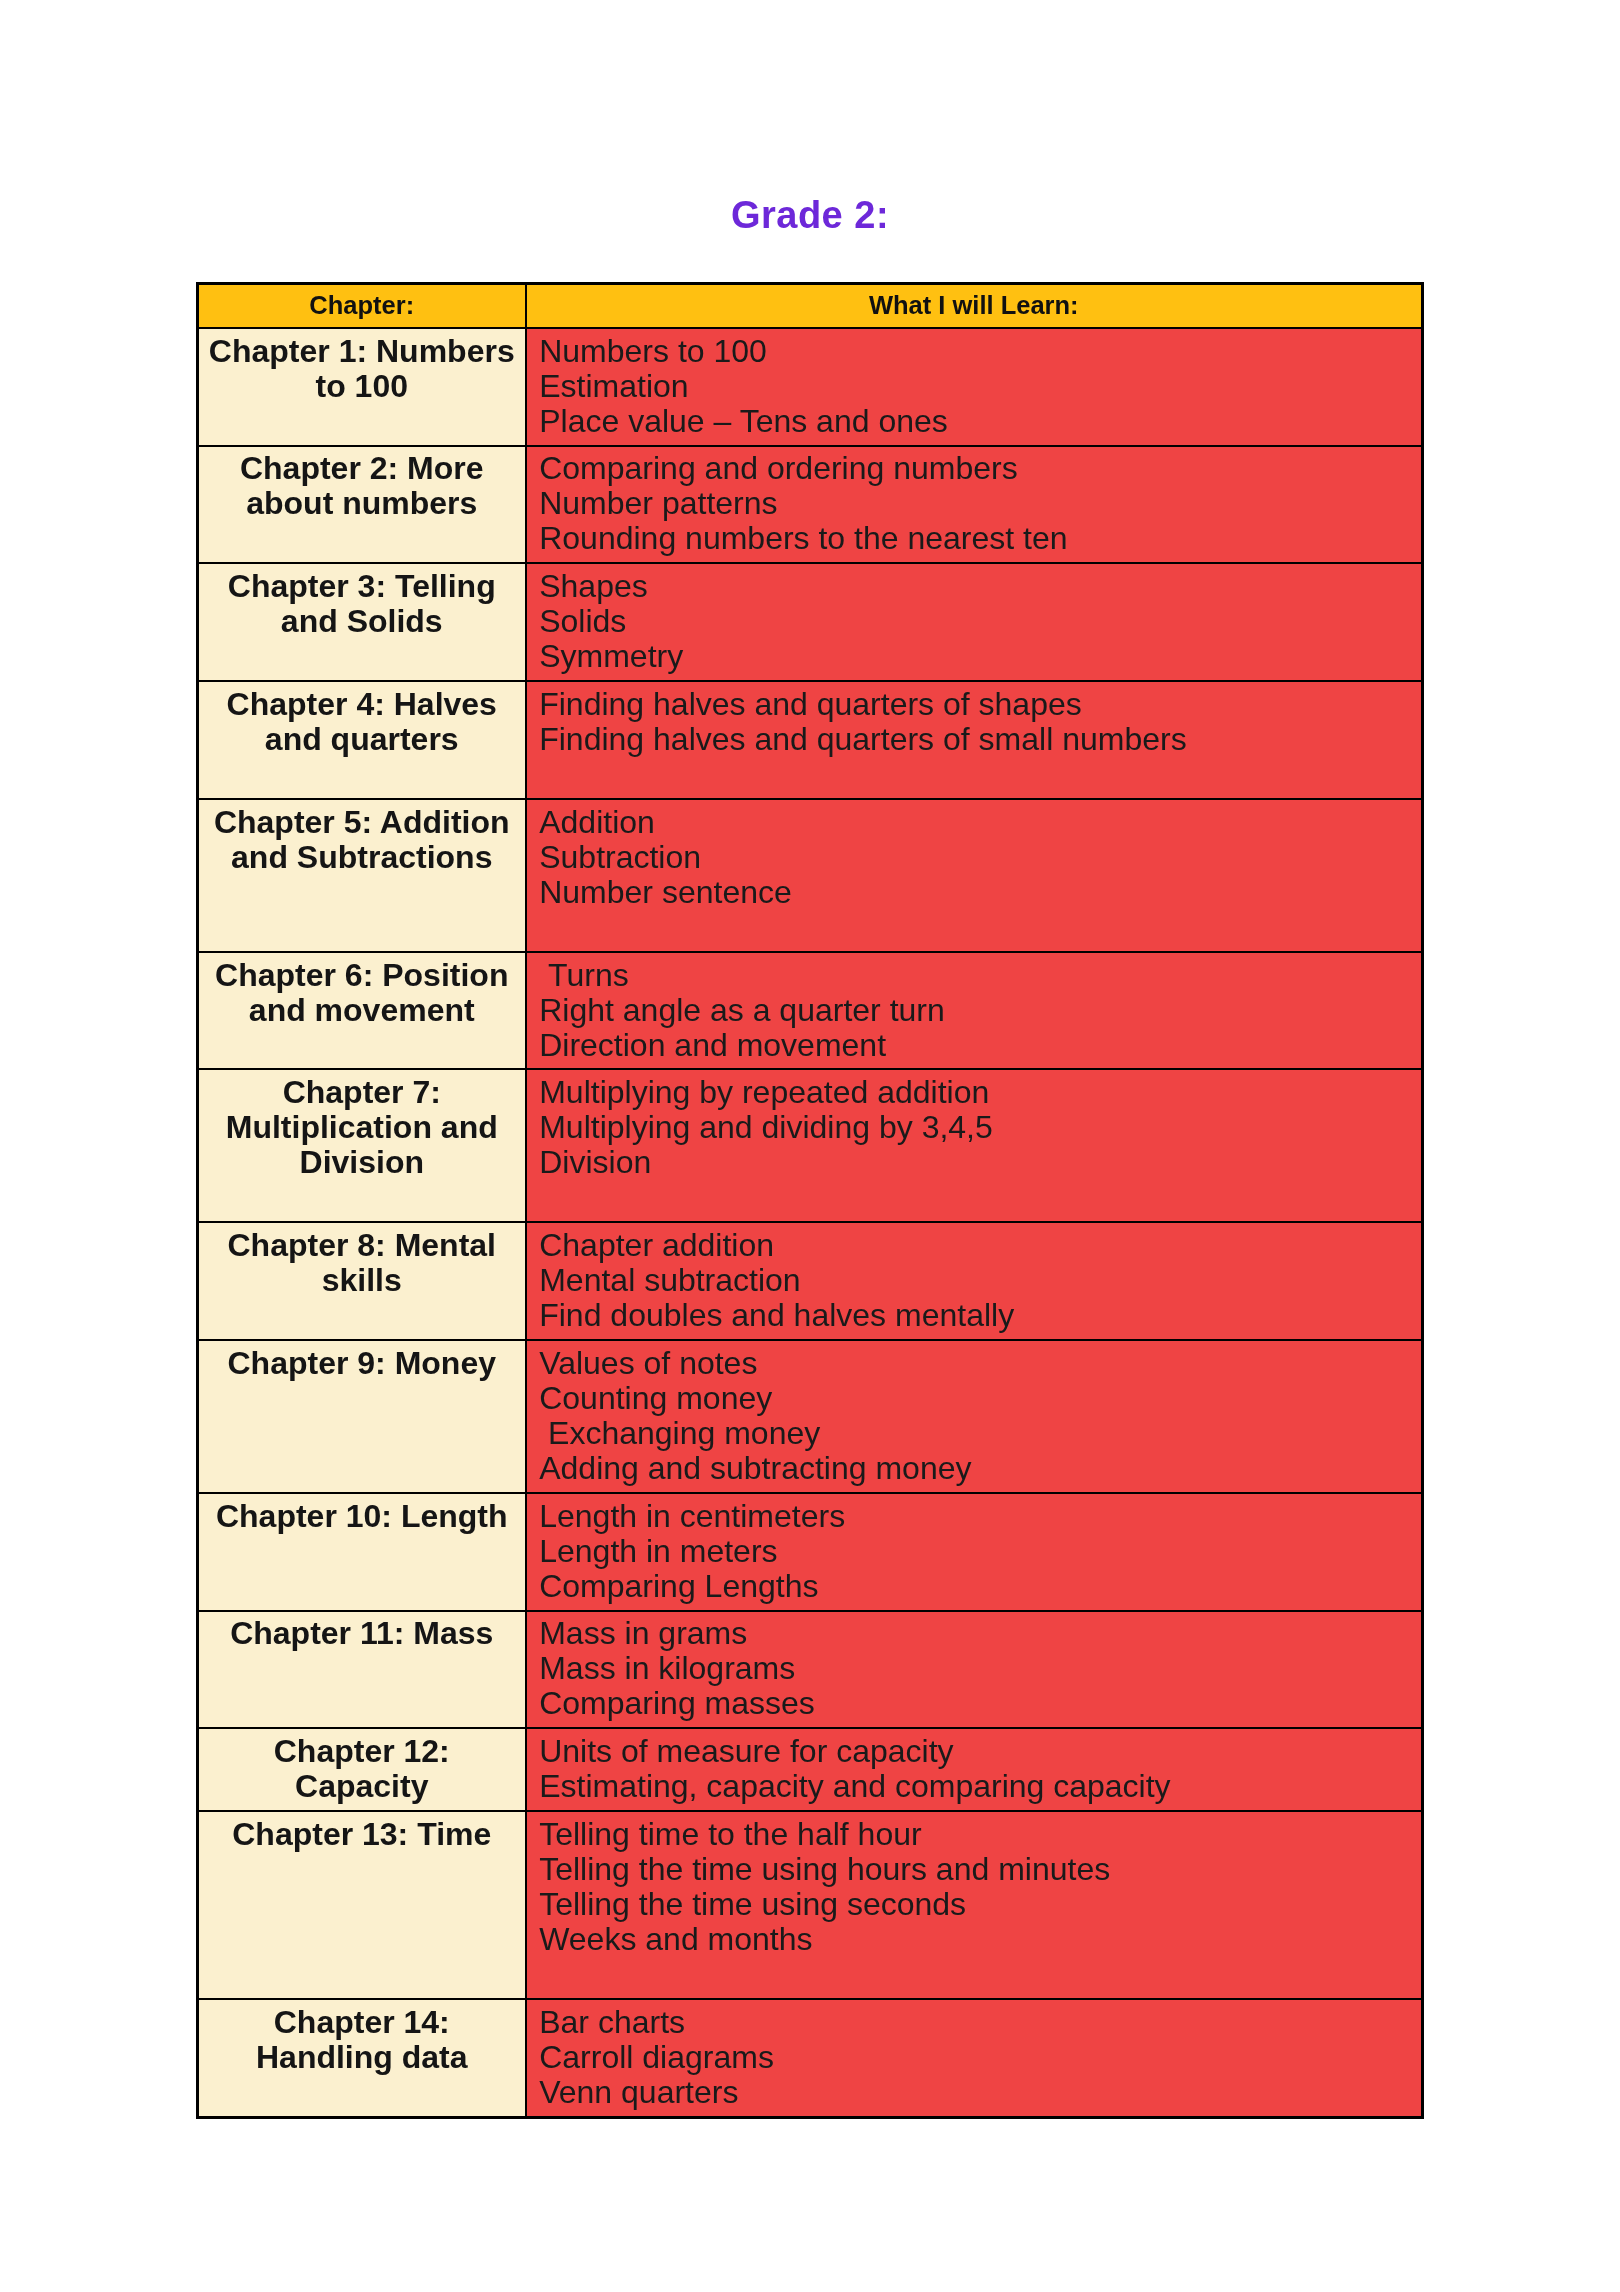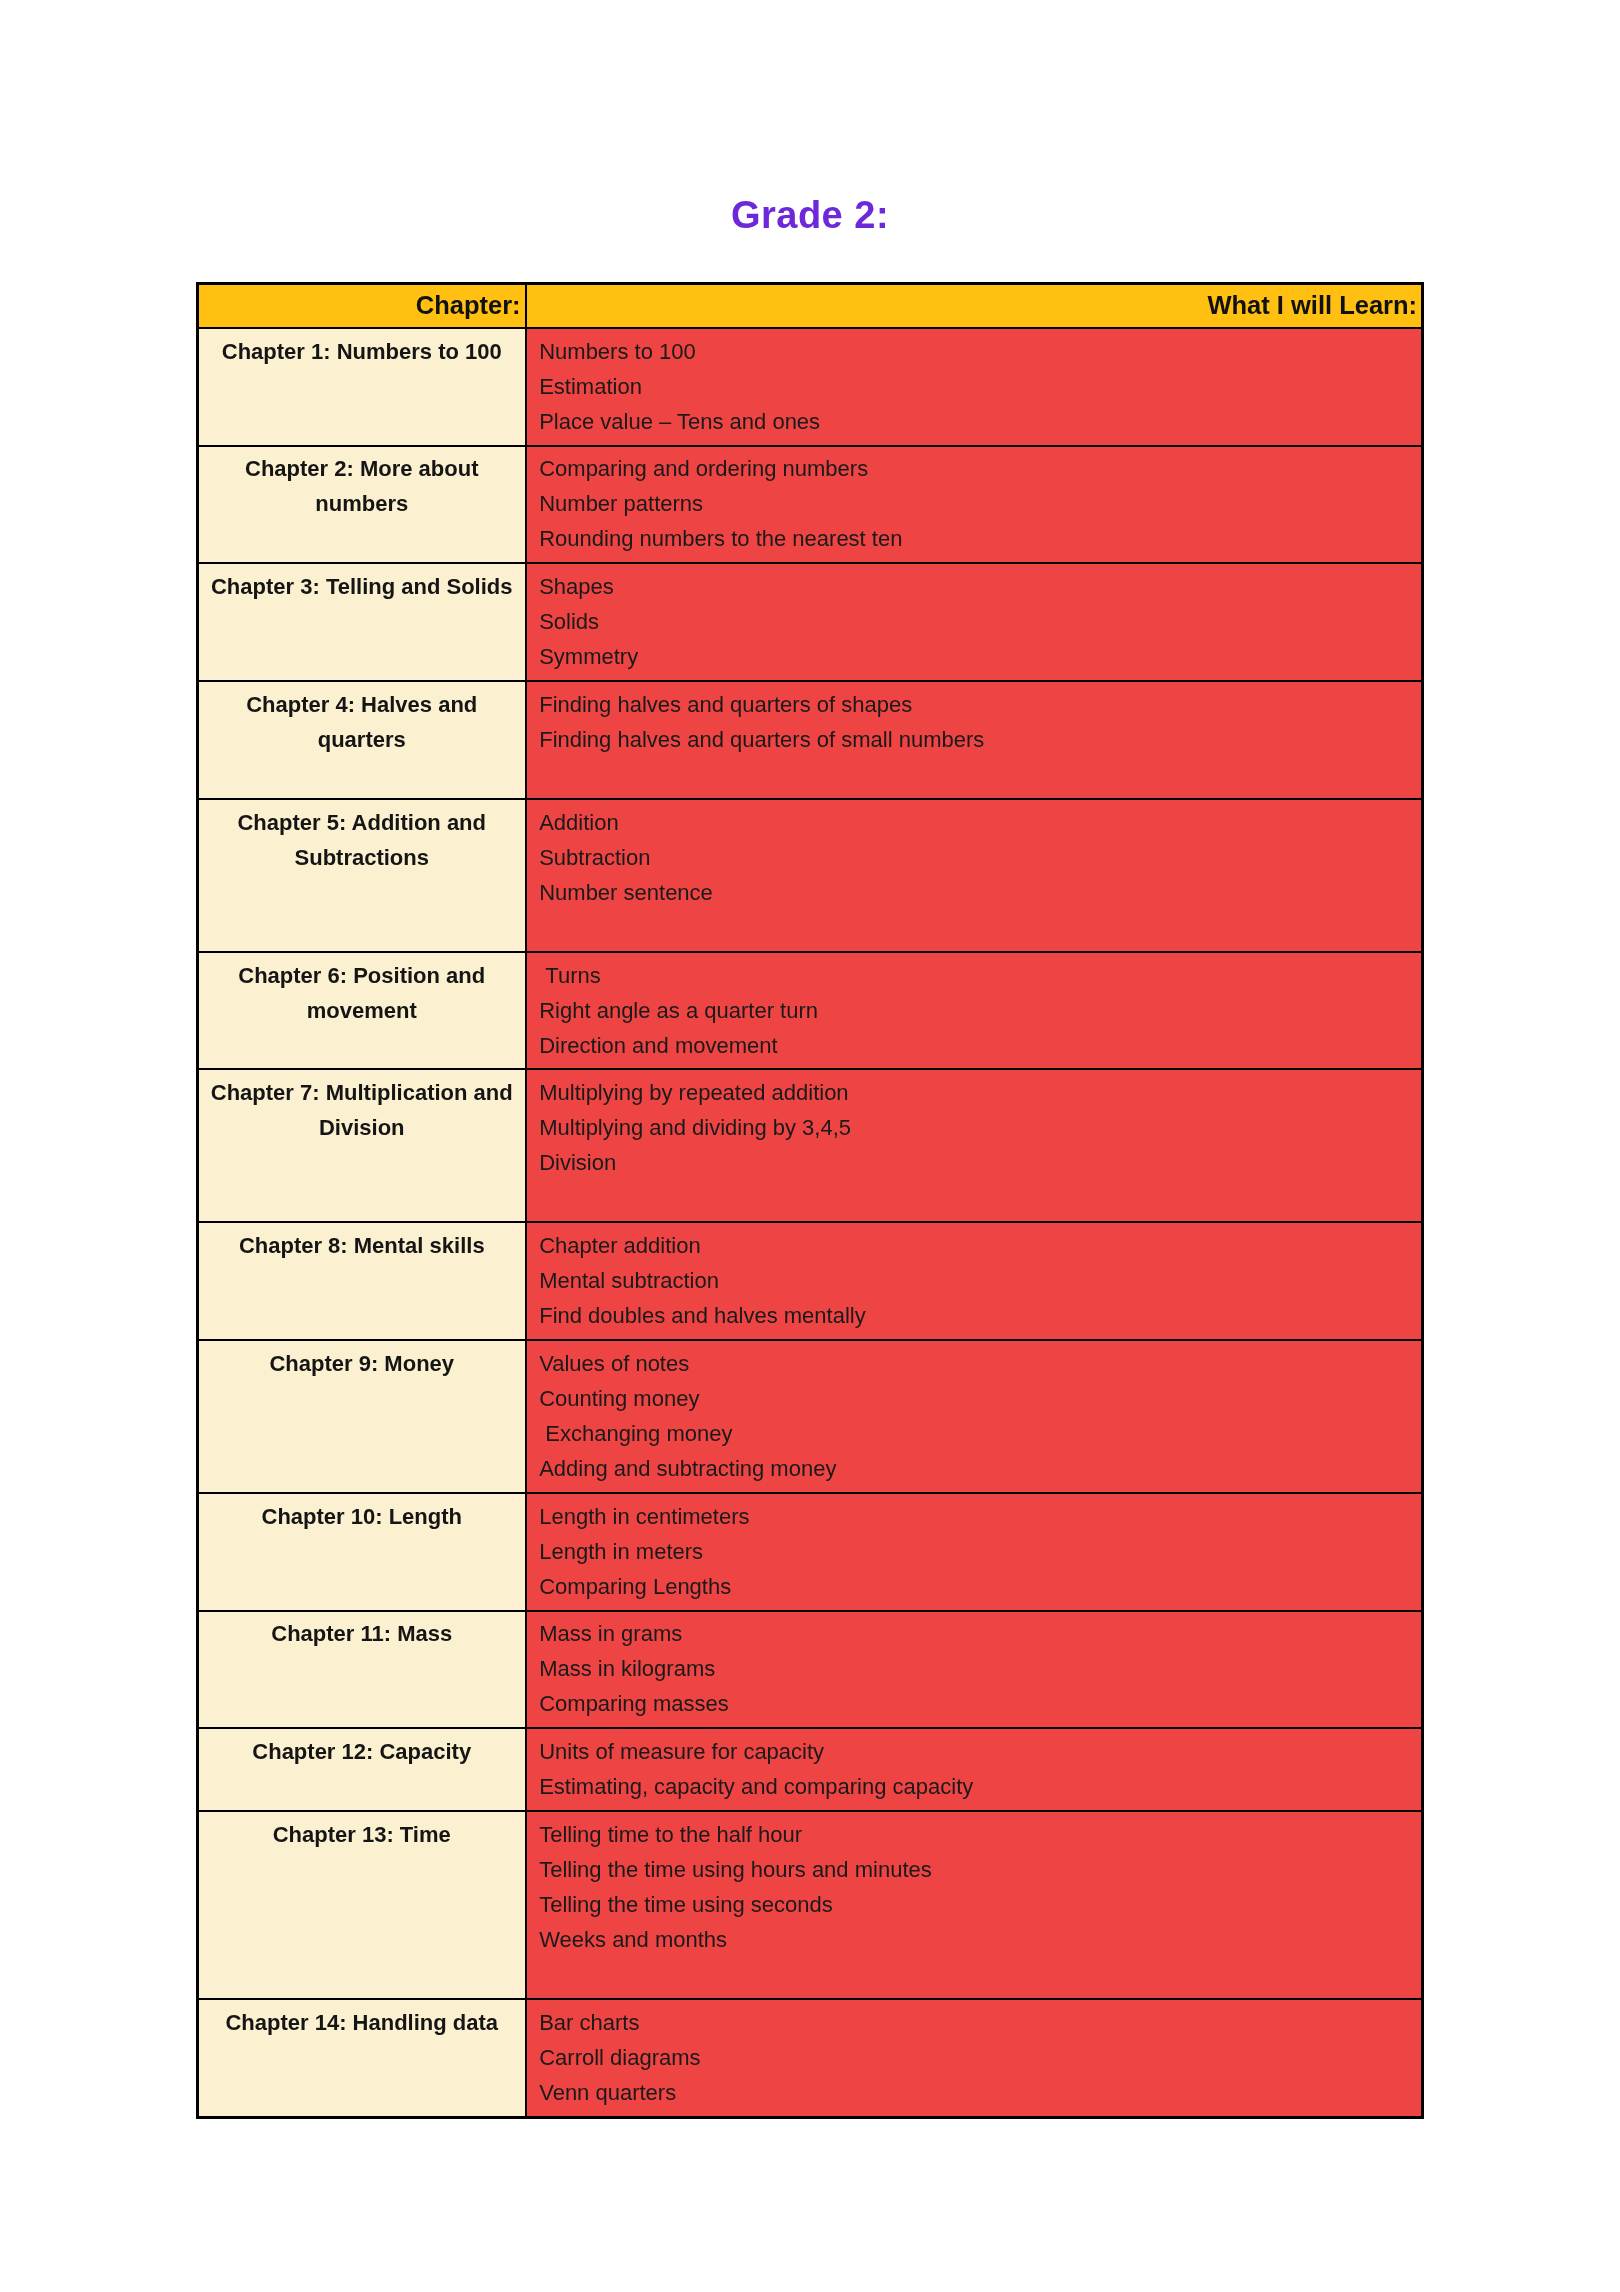--- a/index.html
+++ b/index.html
@@ -33,29 +33,29 @@
     border-collapse: collapse;
     table-layout: fixed;
     border: 3.9px solid #000000;
   }
   col.col-chapter { width: 328px; }
   col.col-learn   { width: 897px; }
   th {
     background: var(--header-bg, #FFC011);
     font-size: 25.5px;
     font-weight: bold;
-    text-align: right;
+    text-align: center;
     padding: 5.9px 3.9px 6.9px 3.9px;
     border: 2.9px solid #000000;
     color: #111111;
   }
   td {
     vertical-align: top;
     border: 2.9px solid #000000;
-    font-size: 22px;
+    font-size: 32px;
   }
   td.chapter-cell {
     background: var(--chapter-bg, #FBF0CF);
     font-weight: bold;
     text-align: center;
     padding: 4.9px 7.8px 5.9px 7.8px;
     border-right-width: 2px;
     color: #151515;
   }
   td.topics-cell {

